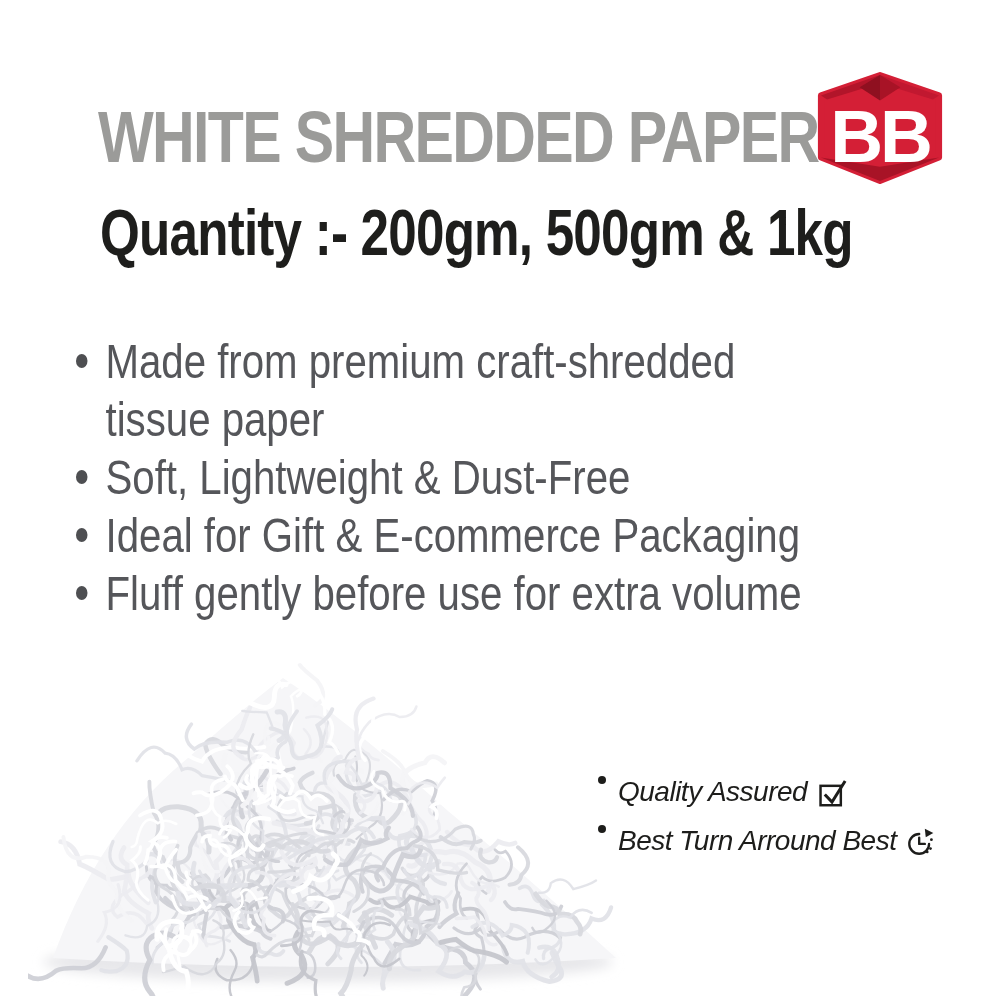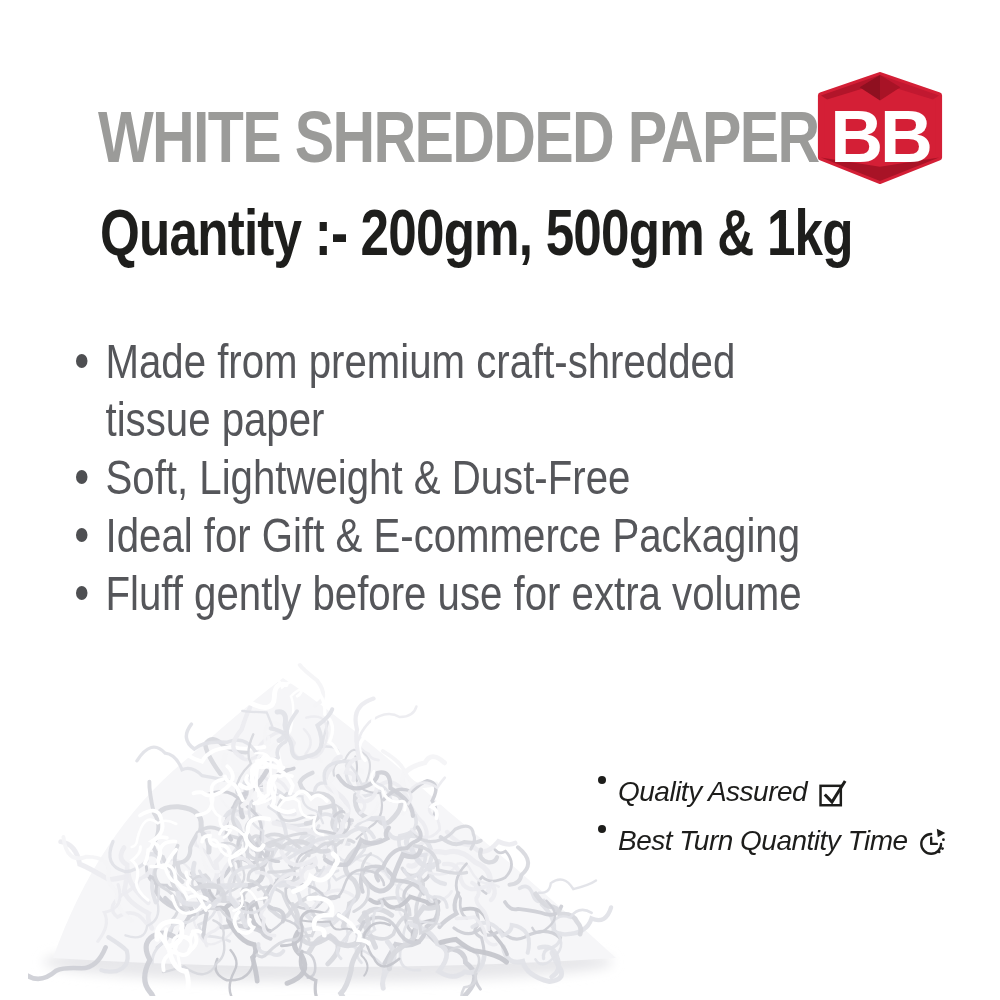--- a/index.html
+++ b/index.html
@@ -355,21 +355,21 @@
       <span class="bdot"></span>
       <span class="blabel-wrap"><span class="blabel">Quality Assured</span></span>
       <svg class="bicon" width="30" height="32" viewBox="0 0 34 34">
         <rect x="4" y="10" width="23" height="22" fill="none" stroke="#1d1d1b" stroke-width="2.8"></rect>
         <path d="M10 21 L17 28.5 L31 6" fill="none" stroke="#1d1d1b" stroke-width="3.4" stroke-linecap="square"></path>
       </svg>
     </div>
 
     <div class="badge-row">
       <span class="bdot"></span>
-      <span class="blabel-wrap"><span class="blabel">Best Turn Quantity Time</span></span>
+      <span class="blabel-wrap"><span class="blabel">Best Turn Arround Best</span></span>
       <svg class="bicon" width="32" height="34" viewBox="0 0 34 34">
         <path d="M14 8.5 A10.5 10.5 0 1 0 24.5 19" fill="none" stroke="#1d1d1b" stroke-width="2.5" stroke-linecap="round"></path>
         <path d="M14 12.5 L14 19 L20 19" fill="none" stroke="#1d1d1b" stroke-width="2.5" stroke-linecap="round" stroke-linejoin="round"></path>
         <polygon points="20,3 29,7.5 21,12" fill="#1d1d1b"></polygon>
         <circle cx="27" cy="14.5" r="1.5" fill="#1d1d1b"></circle>
         <circle cx="26" cy="24" r="1.5" fill="#1d1d1b"></circle>
         <circle cx="22.5" cy="27.5" r="1.5" fill="#1d1d1b"></circle>
       </svg>
     </div>
 

